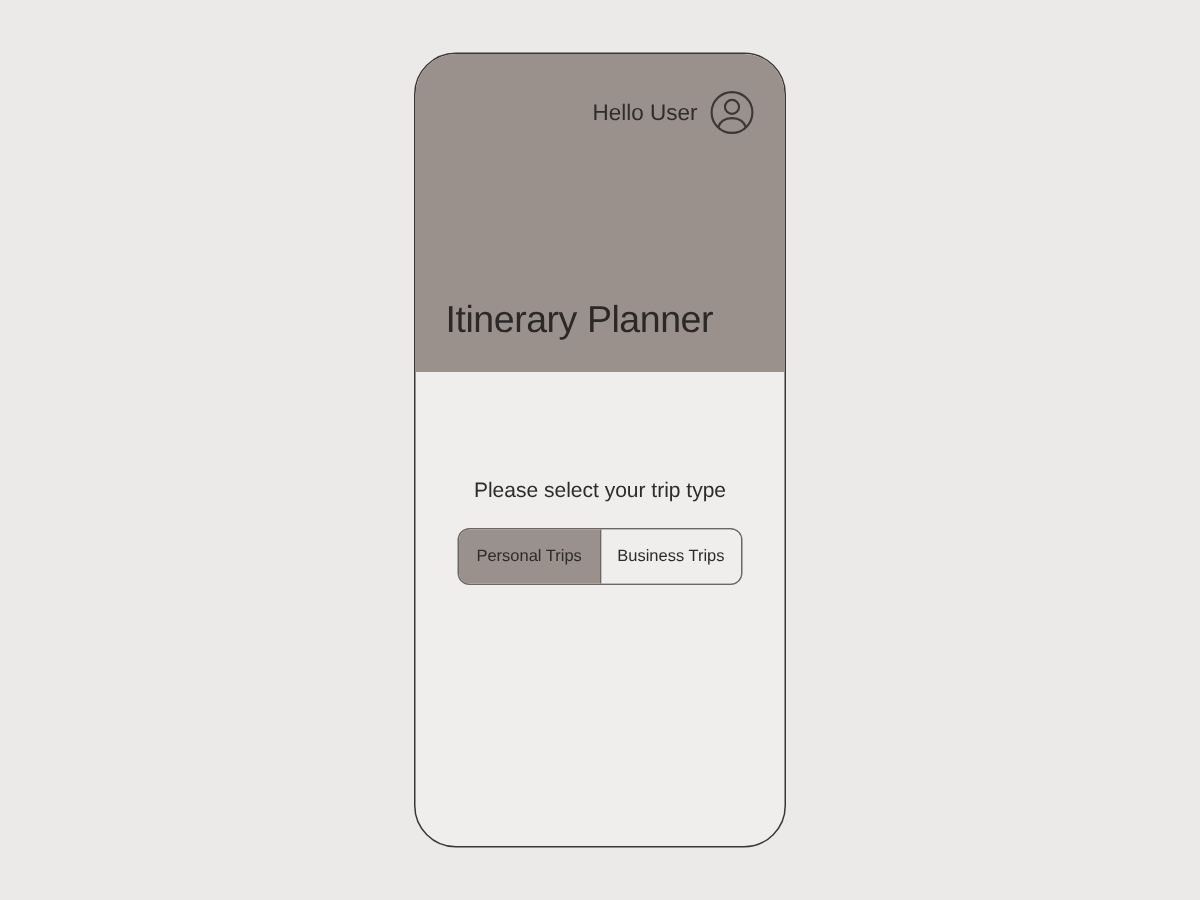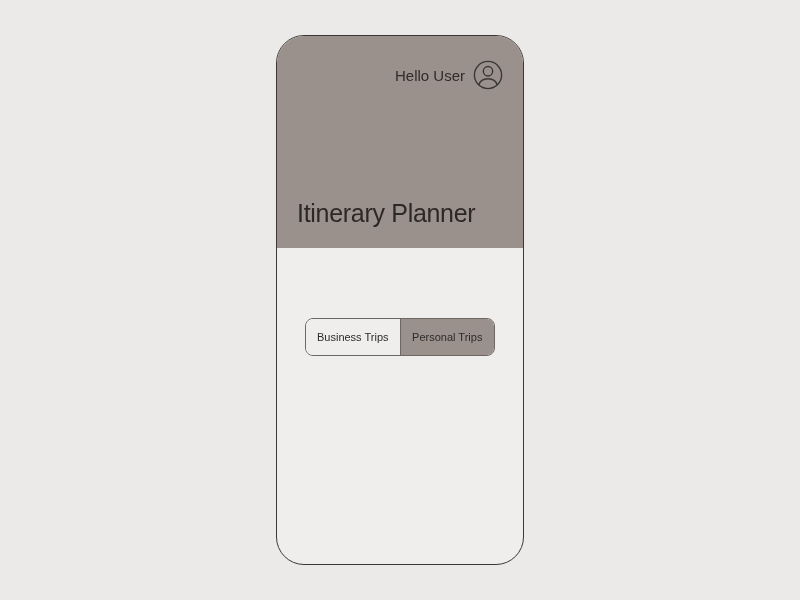--- a/index.html
+++ b/index.html
@@ -110,18 +110,19 @@
         <svg viewBox="0 0 32 32" fill="none" stroke="#3a3735" stroke-width="1.5">
           <circle cx="16" cy="16" r="14.5"></circle>
           <circle cx="16" cy="12" r="5"></circle>
           <path d="M 6 27 Q 8 20 16 20 Q 24 20 26 27"></path>
         </svg>
       </span>
     </div>
     <div class="title">Itinerary Planner</div>
   </div>
   <div class="lower">
+    <div class="prompt">Please select your trip type</div>
     <div class="segmented">
+      <div class="segment selected">Personal Trips</div>
       <div class="segment">Business Trips</div>
-      <div class="segment selected">Personal Trips</div>
     </div>
   </div>
 </div>
 
 </body></html>

